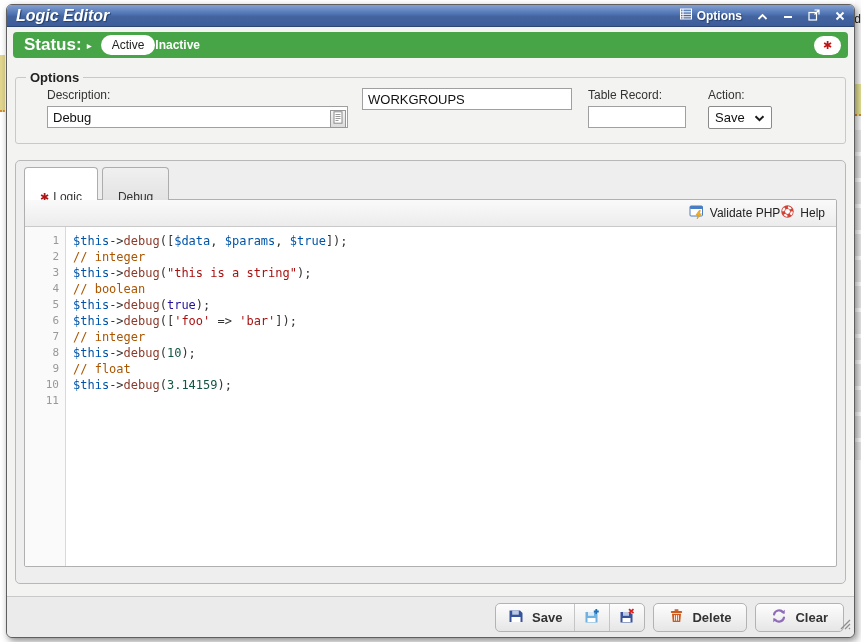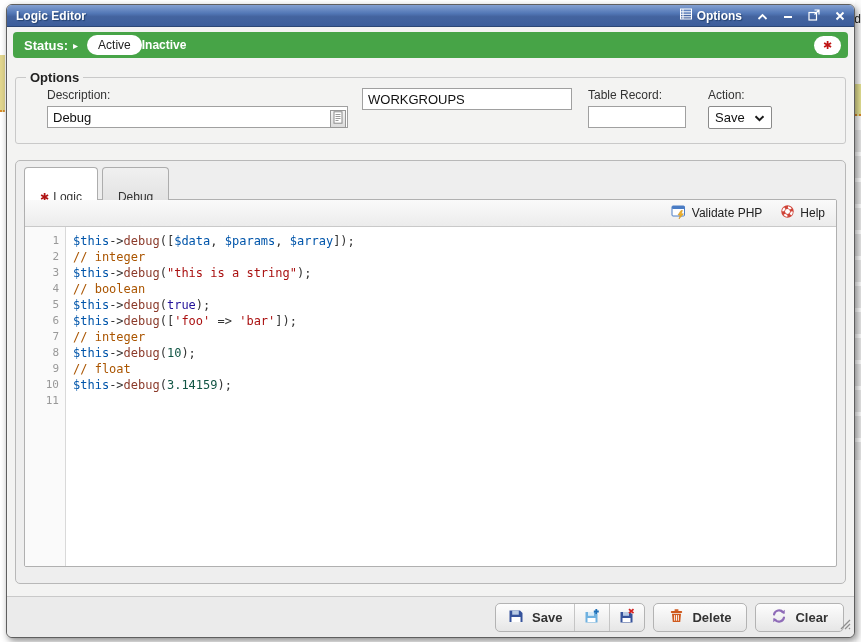--- a/index.html
+++ b/index.html
@@ -19,32 +19,32 @@
   
   .dialog { position:absolute; left:6px; top:4px; width:849px; height:634px;
     border:1px solid #5f5f5f; border-radius:6px; background:#f3f3f2;
     box-shadow:2px 3px 7px rgba(0,0,0,.45), 0 0 0 1px rgba(255,255,255,.25) inset;
     display:flex; flex-direction:column; overflow:hidden; }
 
   .titlebar { height:22px; flex:0 0 22px;
     background:linear-gradient(#84a0d1 0%, #5277b6 40%, #44649f 55%, #3c5d9b 100%);
     border-bottom:1px solid #2c4675;
     display:flex; align-items:center; padding:0 9px; color:#fff; }
-  .title { font-size:12px; font-weight:bold; text-shadow:1px 1px 1px #22406f; }
+  .title { font-size:16px; font-weight:bold; font-style:italic; text-shadow:1px 1px 1px #22406f; }
   .tb-right { margin-left:auto; display:flex; align-items:center; gap:15px; }
   .tb-menu { display:flex; align-items:center; gap:5px; font-size:12px; font-weight:bold;
     text-shadow:1px 1px 1px #22406f; cursor:pointer; }
   .tb-ctl { display:flex; align-items:center; cursor:pointer; }
 
   .dlg-body { position:relative; flex:1; }
 
   
   .statusbar { margin:5px 6px 0; height:26px; background:#47a447; border-radius:4px;
     display:flex; align-items:center; padding:0 7px; color:#fff; }
-  .status-label { font-size:13px; font-weight:bold; margin:0 5px 0 4px; }
+  .status-label { font-size:17px; font-weight:bold; margin:0 5px 0 4px; }
   .status-arrow { font-size:10px; margin-right:9px; }
   .pill-active { background:#fff; color:#222; font-size:12px; border-radius:10px;
     padding:3px 11px; margin-right:0; cursor:pointer; }
   .status-inactive { font-size:12px; font-weight:bold; cursor:pointer; }
   .asterisk-pill { margin-left:auto; background:#fff; border-radius:10px; width:27px; height:19px;
     display:flex; align-items:center; justify-content:center; color:#c01414; font-size:11px; cursor:pointer; }
 
   
   fieldset.options { margin:12px 8px 0; border:1px solid #c9c9c9; border-radius:3px;
     padding:3px 9px 14px; }
@@ -72,21 +72,21 @@
   .tabstrip { padding:6px 0 0 8px; display:flex; gap:4px; height:33px; }
   .tab { padding:22px 15px; font-size:12px; color:#333; border:1px solid #adadad; border-bottom:none;
     border-radius:4px 4px 0 0; background:linear-gradient(#f0f0f0,#dedede); cursor:pointer; }
   .tab.active { background:#fff; }
   .tab .req { font-size:11px; margin-right:4px; }
 
   .editor { margin:5px 8px 0; height:368px; border:1px solid #b0b0b0; background:#fff;
     border-radius:2px; display:flex; flex-direction:column; overflow:hidden; }
   .ed-toolbar { height:27px; flex:0 0 27px; background:linear-gradient(#fafafa,#ececec);
     border-bottom:1px solid #c9c9c9; display:flex; align-items:center; justify-content:flex-end;
-    gap:18px; padding:0 11px; }
+    padding:0 11px; }
   .ed-tool { display:flex; align-items:center; gap:5px; font-size:12px; color:#222; cursor:pointer; }
 
   .code-wrap { flex:1; display:flex; overflow:hidden;
     font-family:"DejaVu Sans Mono", monospace; font-size:12px; }
   .gutter { width:41px; flex:0 0 41px; background:#fafafa; border-right:1px solid #d9d9d9;
     padding:6px 6px 0 0; text-align:right; color:#999; font-size:11px; }
   .gutter .ln { height:16px; line-height:16px; }
   .codecol { padding:6px 0 0 7px; }
   .codecol .cl { height:16px; line-height:16px; white-space:pre; }
   .tok-v { color:#0055aa; } .tok-f { color:#8b3a2a; } .tok-s { color:#aa1111; }
@@ -244,21 +244,21 @@
               <div class="ln">4</div>
               <div class="ln">5</div>
               <div class="ln">6</div>
               <div class="ln">7</div>
               <div class="ln">8</div>
               <div class="ln">9</div>
               <div class="ln">10</div>
               <div class="ln">11</div>
             </div>
           <div class="codecol">
-              <div class="cl"><span class="tok-v">$this</span><span class="tok-p">-&gt;</span><span class="tok-f">debug</span><span class="tok-p">([</span><span class="tok-v">$data</span><span class="tok-p">, </span><span class="tok-v">$params</span><span class="tok-p">, </span><span class="tok-v">$array</span><span class="tok-p">]);</span></div>
+              <div class="cl"><span class="tok-v">$this</span><span class="tok-p">-&gt;</span><span class="tok-f">debug</span><span class="tok-p">([</span><span class="tok-v">$data</span><span class="tok-p">, </span><span class="tok-v">$params</span><span class="tok-p">, </span><span class="tok-v">$true</span><span class="tok-p">]);</span></div>
               <div class="cl"><span class="tok-c">// integer</span></div>
               <div class="cl"><span class="tok-v">$this</span><span class="tok-p">-&gt;</span><span class="tok-f">debug</span><span class="tok-p">(</span><span class="tok-s">"this is a string"</span><span class="tok-p">);</span></div>
               <div class="cl"><span class="tok-c">// boolean</span></div>
               <div class="cl"><span class="tok-v">$this</span><span class="tok-p">-&gt;</span><span class="tok-f">debug</span><span class="tok-p">(</span><span class="tok-a">true</span><span class="tok-p">);</span></div>
               <div class="cl"><span class="tok-v">$this</span><span class="tok-p">-&gt;</span><span class="tok-f">debug</span><span class="tok-p">([</span><span class="tok-s">'foo'</span><span class="tok-p"> =&gt; </span><span class="tok-s">'bar'</span><span class="tok-p">]);</span></div>
               <div class="cl"><span class="tok-c">// integer</span></div>
               <div class="cl"><span class="tok-v">$this</span><span class="tok-p">-&gt;</span><span class="tok-f">debug</span><span class="tok-p">(</span><span class="tok-n">10</span><span class="tok-p">);</span></div>
               <div class="cl"><span class="tok-c">// float</span></div>
               <div class="cl"><span class="tok-v">$this</span><span class="tok-p">-&gt;</span><span class="tok-f">debug</span><span class="tok-p">(</span><span class="tok-n">3.14159</span><span class="tok-p">);</span></div>
             </div>

